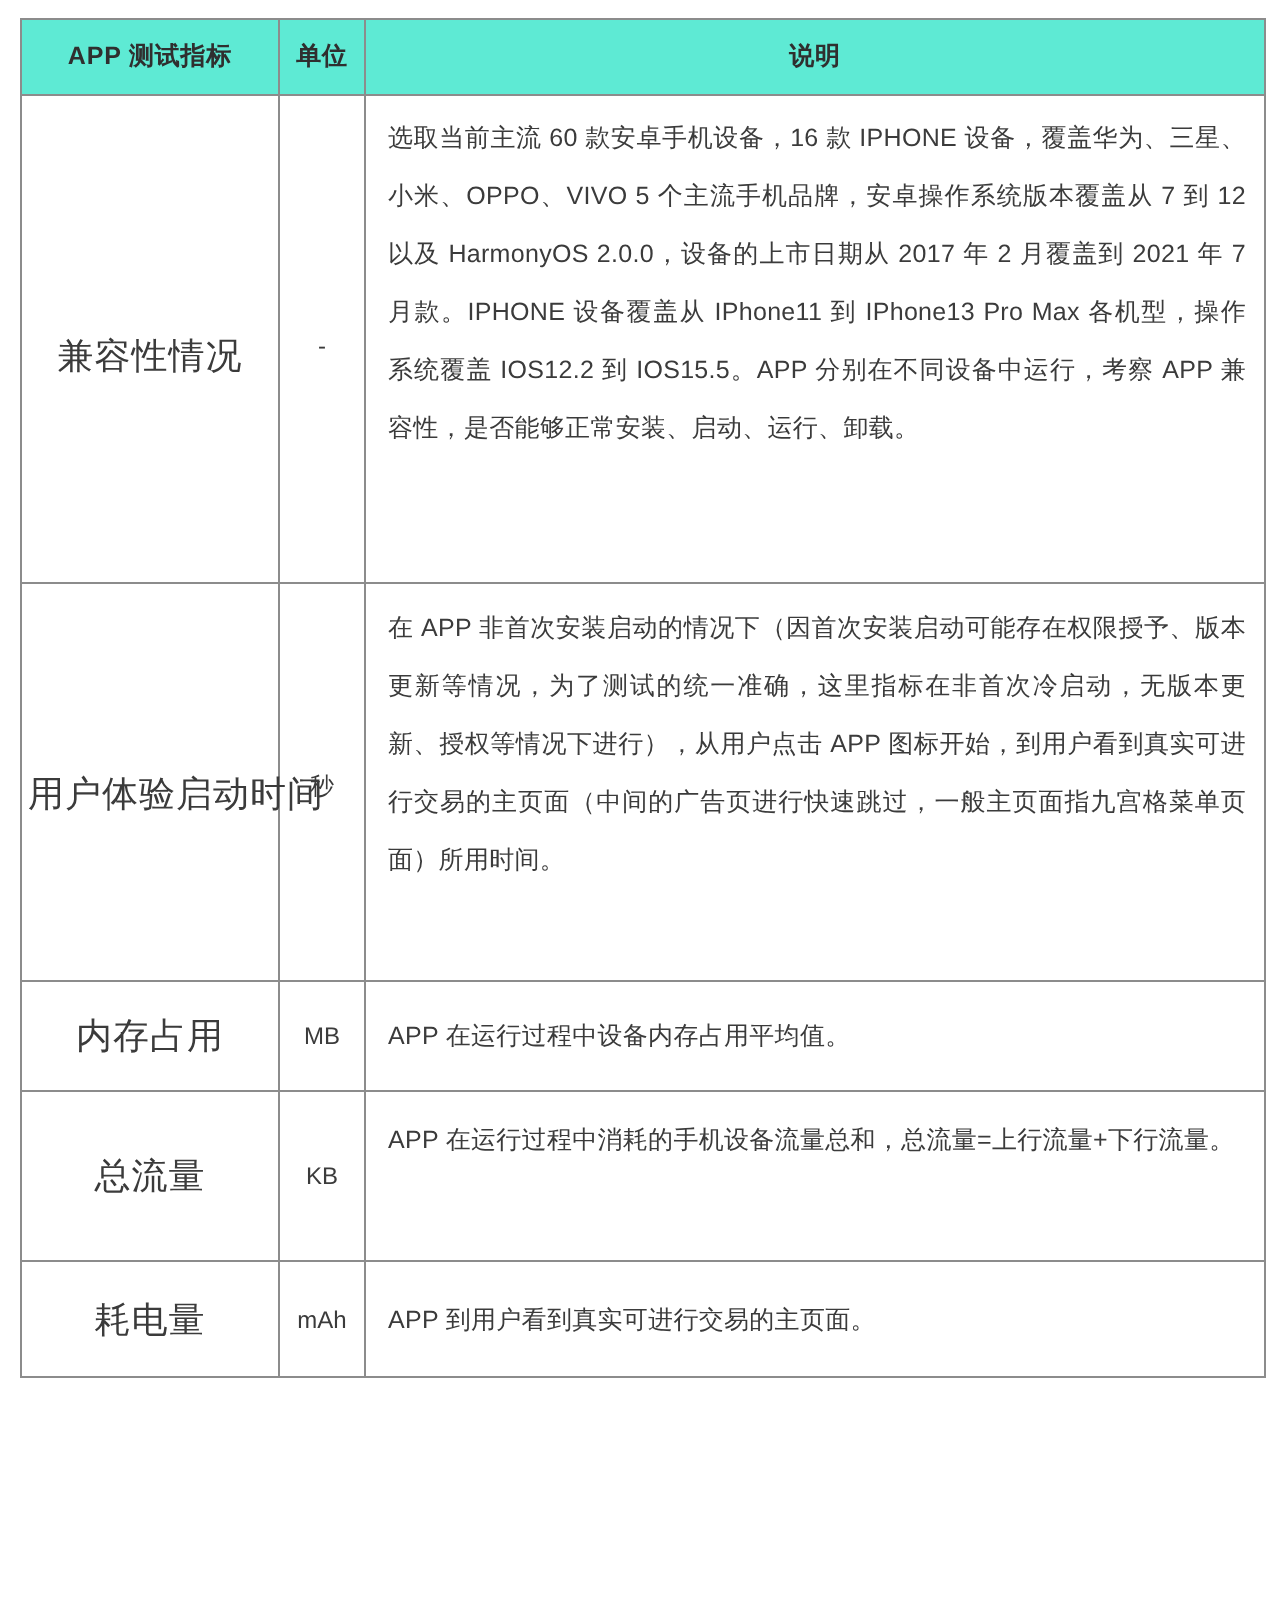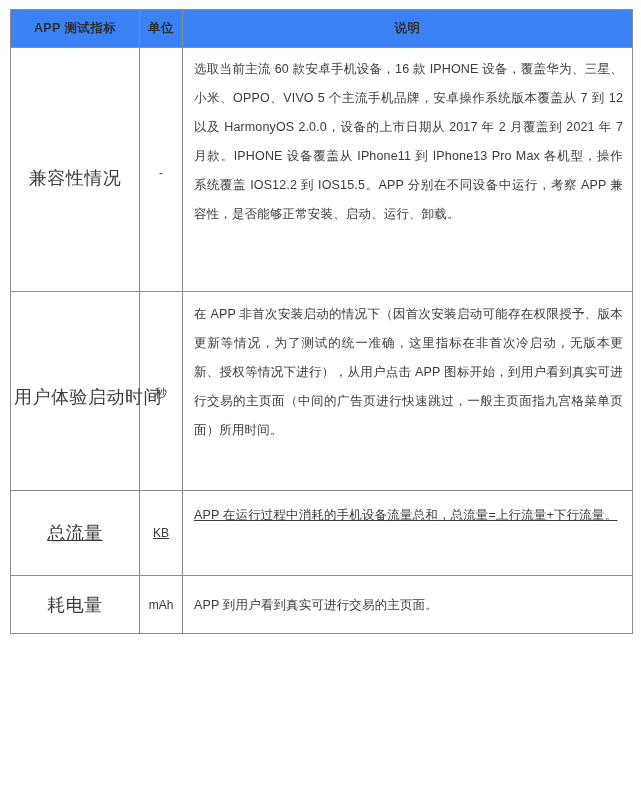--- a/index.html
+++ b/index.html
@@ -38,21 +38,21 @@
 
   table.metrics th,
   table.metrics td {
     border: 1px solid #8c8c8c;
     vertical-align: middle;
     box-sizing: border-box;
   }
 
   
   thead th {
-    background: #3b82f6;
+    background: #5eead4;
     height: 38px;
     font-size: 12.5px;
     font-weight: bold;
     color: #2f2f2f;
     text-align: center;
     letter-spacing: 0.4px;
     padding: 2px 4px;
   }
 
   
@@ -93,21 +93,21 @@
   tr.r-compat    td.desc { vertical-align: top; padding-top: 7px; }
 
   tr.r-launch    td { height: 199px; }
   tr.r-launch    td.name { vertical-align: top; padding-top: 93px; }
   tr.r-launch    td.unit { vertical-align: top; padding-top: 93px; }
   tr.r-launch    td.desc { vertical-align: top; padding-top: 8px; }
 
   tr.r-cpu       td { height: 56px; }
   tr.r-mem       td { height: 55px; }
 
-  tr.r-flow      td { height: 85px; text-decoration: underline; }
+  tr.r-flow      td { height: 85px; }
   tr.r-flow      td.desc { vertical-align: top; padding-top: 10px; }
 
   tr.r-power     td { height: 58px; }
   tr.r-resp      td { height: 57px; }
 </style>
 </head>
 <body>
 
 <div id="sheet">
 
@@ -134,20 +134,25 @@
         <td class="desc">选取当前主流 60 款安卓手机设备，16 款 IPHONE 设备，覆盖华为、三星、小米、OPPO、VIVO 5 个主流手机品牌，安卓操作系统版本覆盖从 7 到 12 以及 HarmonyOS 2.0.0，设备的上市日期从 2017 年 2 月覆盖到 2021 年 7 月款。IPHONE 设备覆盖从 IPhone11 到 IPhone13 Pro Max 各机型，操作系统覆盖 IOS12.2 到 IOS15.5。APP 分别在不同设备中运行，考察 APP 兼容性，是否能够正常安装、启动、运行、卸载。</td>
       </tr>
 
       <tr class="r-launch">
         <td class="name">用户体验启动时间</td>
         <td class="unit">秒</td>
         <td class="desc">在 APP 非首次安装启动的情况下（因首次安装启动可能存在权限授予、版本更新等情况，为了测试的统一准确，这里指标在非首次冷启动，无版本更新、授权等情况下进行），从用户点击 APP 图标开始，到用户看到真实可进行交易的主页面（中间的广告页进行快速跳过，一般主页面指九宫格菜单页面）所用时间。</td>
       </tr>
 
 
+      <tr class="r-mem">
+        <td class="name">内存占用</td>
+        <td class="unit">MB</td>
+        <td class="desc compact">APP 在运行过程中设备内存占用平均值。</td>
+      </tr>
 
       <tr class="r-flow">
         <td class="name">总流量</td>
         <td class="unit">KB</td>
         <td class="desc">APP 在运行过程中消耗的手机设备流量总和，总流量=上行流量+下行流量。</td>
       </tr>
 
       <tr class="r-power">
         <td class="name">耗电量</td>
         <td class="unit">mAh</td>

